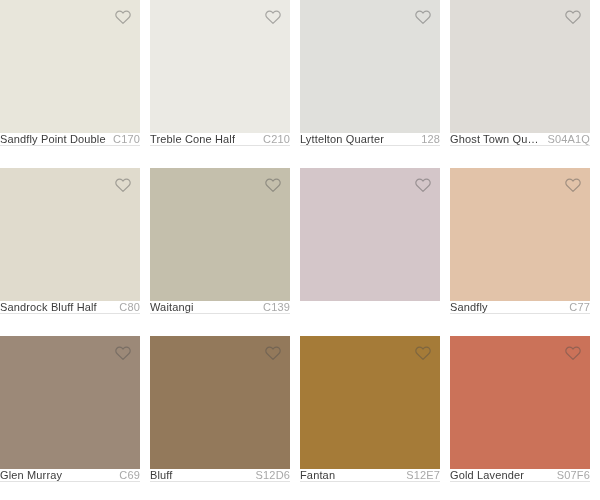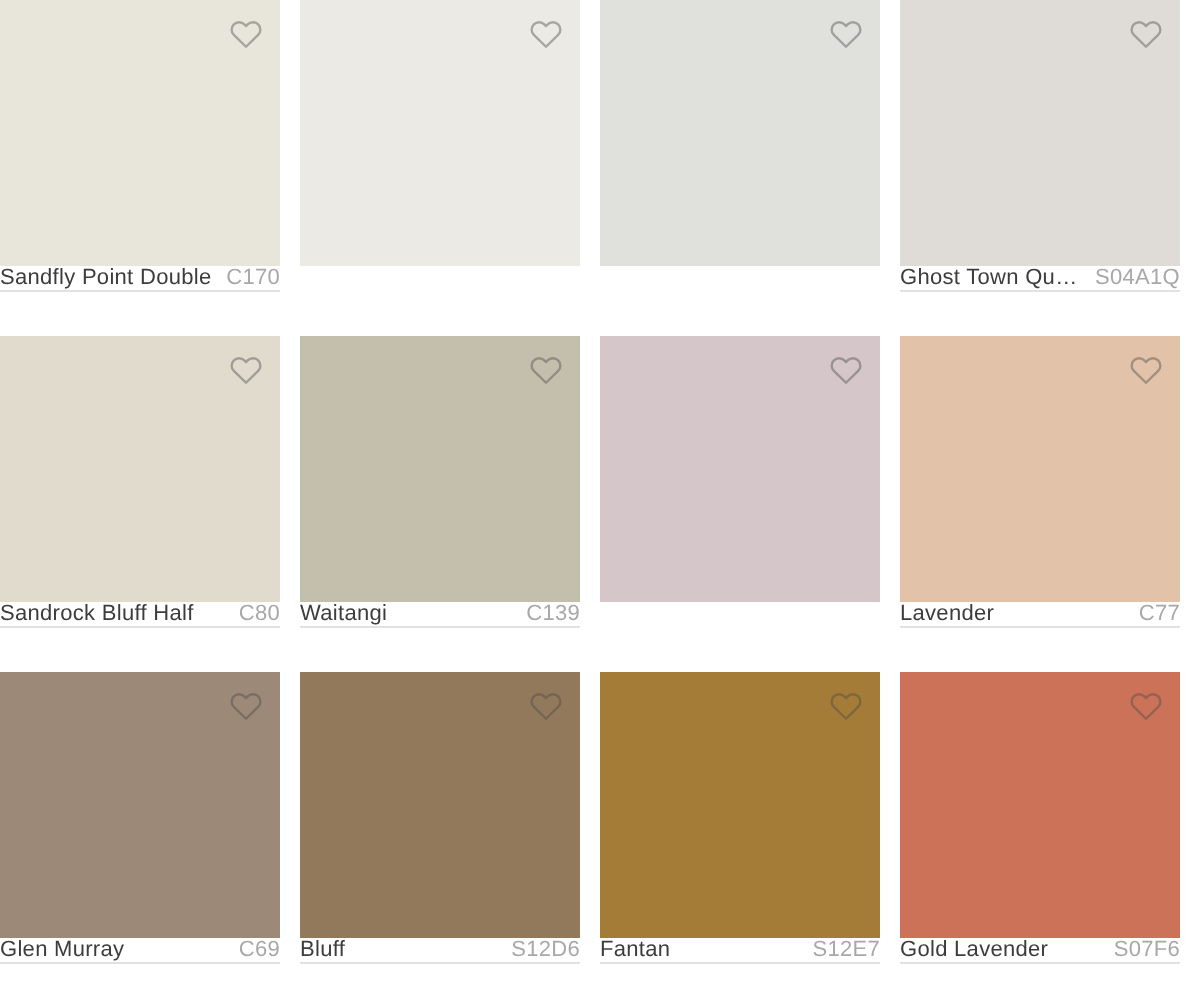--- a/index.html
+++ b/index.html
@@ -93,30 +93,38 @@
     </div>
     <div class="swatch-card">
       <div class="swatch-inner">
         <div class="swatch-color" style="background: rgb(235, 234, 228);">
           <span class="fav-icon">
             <svg viewBox="0 0 24 24" fill="none" stroke="#4a4a4a" stroke-width="1.6" stroke-linejoin="round">
               <path d="M12 20.5 3.9 12.6a4.9 4.9 0 0 1 0-7 4.9 4.9 0 0 1 7 0l1.1 1.1 1.1-1.1a4.9 4.9 0 0 1 7 0 4.9 4.9 0 0 1 0 7Z"></path>
             </svg>
           </span>
         </div>
+        <div class="swatch-label">
+          <span class="swatch-name">Treble Cone Half</span>
+          <span class="swatch-code">C210</span>
+        </div>
       </div>
     </div>
     <div class="swatch-card">
       <div class="swatch-inner">
         <div class="swatch-color" style="background: rgb(224, 224, 220);">
           <span class="fav-icon">
             <svg viewBox="0 0 24 24" fill="none" stroke="#4a4a4a" stroke-width="1.6" stroke-linejoin="round">
               <path d="M12 20.5 3.9 12.6a4.9 4.9 0 0 1 0-7 4.9 4.9 0 0 1 7 0l1.1 1.1 1.1-1.1a4.9 4.9 0 0 1 7 0 4.9 4.9 0 0 1 0 7Z"></path>
             </svg>
           </span>
+        </div>
+        <div class="swatch-label">
+          <span class="swatch-name">Lyttelton Quarter</span>
+          <span class="swatch-code">128</span>
         </div>
       </div>
     </div>
     <div class="swatch-card">
       <div class="swatch-inner">
         <div class="swatch-color" style="background: rgb(223, 220, 215);">
           <span class="fav-icon">
             <svg viewBox="0 0 24 24" fill="none" stroke="#4a4a4a" stroke-width="1.6" stroke-linejoin="round">
               <path d="M12 20.5 3.9 12.6a4.9 4.9 0 0 1 0-7 4.9 4.9 0 0 1 7 0l1.1 1.1 1.1-1.1a4.9 4.9 0 0 1 7 0 4.9 4.9 0 0 1 0 7Z"></path>
             </svg>
@@ -172,21 +180,21 @@
     <div class="swatch-card">
       <div class="swatch-inner">
         <div class="swatch-color" style="background: rgb(226, 195, 169);">
           <span class="fav-icon">
             <svg viewBox="0 0 24 24" fill="none" stroke="#4a4a4a" stroke-width="1.6" stroke-linejoin="round">
               <path d="M12 20.5 3.9 12.6a4.9 4.9 0 0 1 0-7 4.9 4.9 0 0 1 7 0l1.1 1.1 1.1-1.1a4.9 4.9 0 0 1 7 0 4.9 4.9 0 0 1 0 7Z"></path>
             </svg>
           </span>
         </div>
         <div class="swatch-label">
-          <span class="swatch-name">Lavender</span>
+          <span class="swatch-name">Sandfly</span>
           <span class="swatch-code">C77</span>
         </div>
       </div>
     </div>
     <div class="swatch-card col-first">
       <div class="swatch-inner">
         <div class="swatch-color" style="background: rgb(156, 137, 120);">
           <span class="fav-icon">
             <svg viewBox="0 0 24 24" fill="none" stroke="#4a4a4a" stroke-width="1.6" stroke-linejoin="round">
               <path d="M12 20.5 3.9 12.6a4.9 4.9 0 0 1 0-7 4.9 4.9 0 0 1 7 0l1.1 1.1 1.1-1.1a4.9 4.9 0 0 1 7 0 4.9 4.9 0 0 1 0 7Z"></path>

